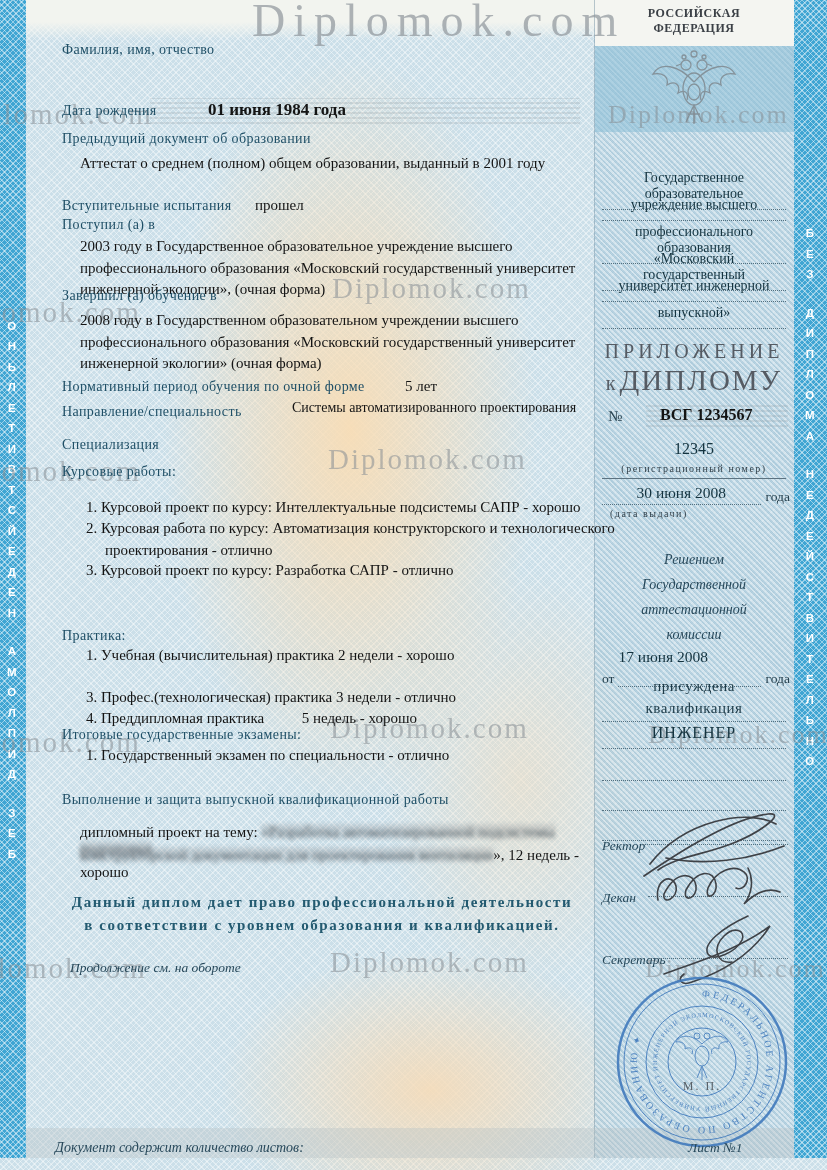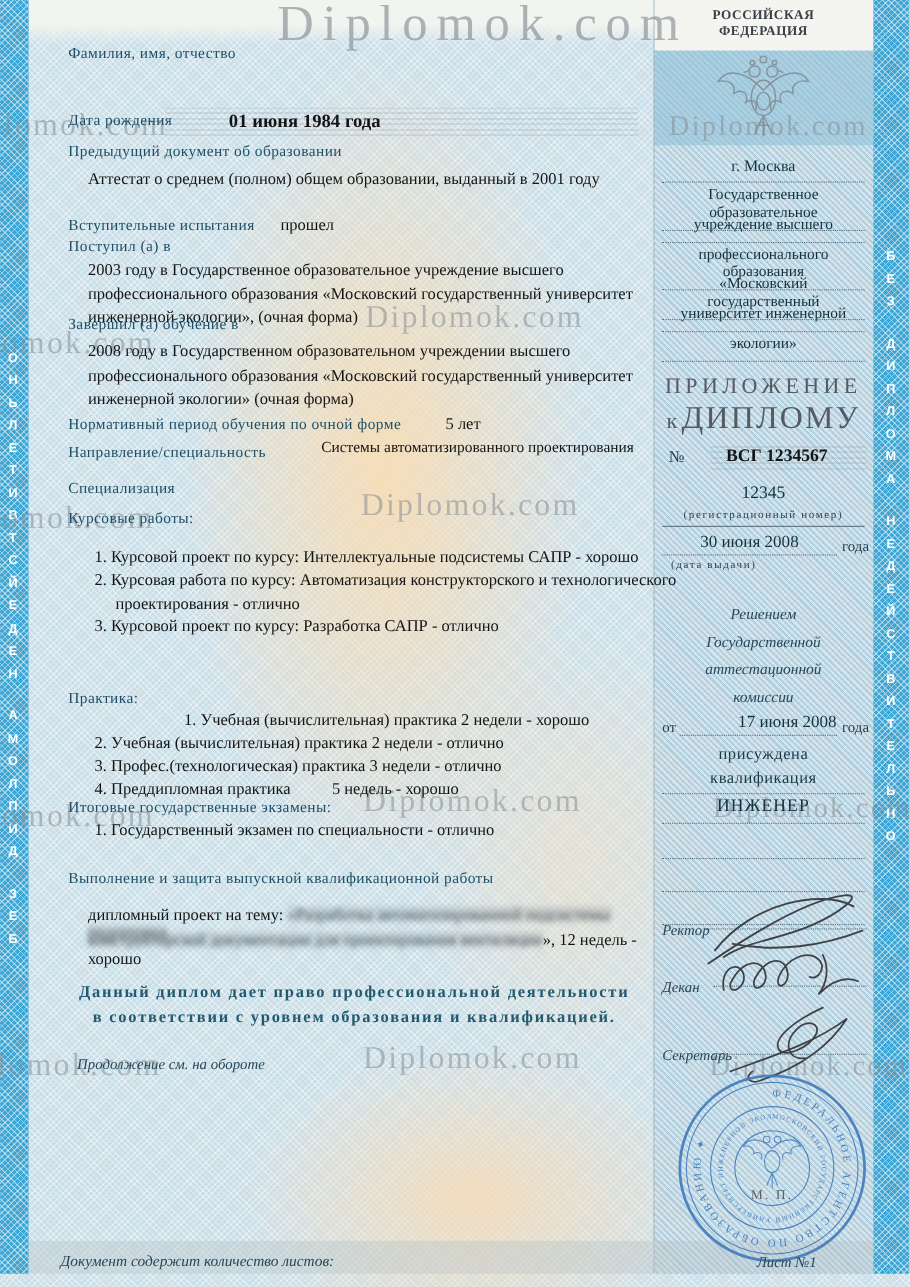--- a/index.html
+++ b/index.html
@@ -176,22 +176,21 @@
   <div class="abs val" style="left:292px;top:400px;font-size:14px;white-space:nowrap;">Системы автоматизированного проектирования</div>
 
   <div class="abs lbl" style="left:62px;top:437px;">Специализация</div>
 
   <div class="abs lbl" style="left:62px;top:464px;">Курсовые работы:</div>
   <div class="abs val hang pre" style="left:86px;top:497px;width:512px;line-height:21.5px;">1. Курсовой проект по курсу: Интеллектуальные подсистемы САПР - хорошо</div>
   <div class="abs val hang pre" style="left:86px;top:518px;width:512px;line-height:21.5px;">2. Курсовая работа по курсу: Автоматизация конструкторского и технологического проектирования - отлично</div>
   <div class="abs val hang pre" style="left:86px;top:560px;width:512px;line-height:21.5px;">3. Курсовой проект по курсу: Разработка САПР - отлично</div>
 
   <div class="abs lbl" style="left:62px;top:628px;">Практика:</div>
-  <div class="abs val hang pre" style="left:86px;top:647px;width:512px;text-align:center;">1. Учебная (вычислительная) практика 2 недели - хорошо</div>
-  <div class="abs val hang pre" style="left:86px;top:668px;width:512px;">2. Учебная (вычислительная) практика 2 недели - отлично</div>
+  <div class="abs val hang pre" style="left:86px;top:647px;width:512px;">1. Учебная (вычислительная) практика 2 недели - хорошо</div>
   <div class="abs val hang pre" style="left:86px;top:689px;width:512px;">3. Профес.(технологическая) практика 3 недели - отлично</div>
   <div class="abs val hang pre" style="left:86px;top:710px;width:512px;">4. Преддипломная практика          5 недель - хорошо</div>
 
   <div class="abs lbl" style="left:62px;top:727px;">Итоговые государственные экзамены:</div>
   <div class="abs val" style="left:86px;top:747px;">1. Государственный экзамен по специальности - отлично</div>
 
   <div class="abs lbl" style="left:62px;top:792px;">Выполнение и защита выпускной квалификационной работы</div>
   <div class="abs val" style="left:80px;top:824px;width:510px;">
     <span>дипломный проект на тему: </span><span class="blurred">«Разработка автоматизированной подсистемы подготовки</span>
   </div>
@@ -220,28 +219,27 @@
       <path d="M33,16 l-5,2 M59,16 l5,2"></path>
       <circle cx="46" cy="6" r="3"></circle>
         <circle cx="36" cy="9" r="2"></circle>
         <circle cx="56" cy="9" r="2"></circle>
       <ellipse cx="46" cy="41" rx="11" ry="16"></ellipse>
       <ellipse cx="46" cy="44" rx="6" ry="8"></ellipse>
       <path d="M46,57 L38,74 M46,57 L46,76 M46,57 L54,74 M40,66 L52,66"></path>
     </g>
   </svg>
 
-  <div class="abs rc dotline" style="top:143px;font-size:14.5px;color:#14333f;padding-bottom:5px;">г. Москва</div>
 
   <div class="abs rc rc-inst dotline" style="top:170px;">Государственное образовательное</div>
   <div class="abs rc rc-inst dotline" style="top:197px;">учреждение высшего</div>
   <div class="abs rc rc-inst dotline" style="top:224px;">профессионального образования</div>
   <div class="abs rc rc-inst dotline" style="top:278px;">университет инженерной</div>
   <div class="abs rc rc-inst dotline" style="top:251px;">«Московский государственный</div>
-  <div class="abs rc rc-inst dotline" style="top:305px;">экологии»</div>
+  <div class="abs rc rc-inst dotline" style="top:305px;">выпускной»</div>
 
   <div class="abs rc" style="top:340px;font-size:20px;letter-spacing:4px;color:#555b63;">ПРИЛОЖЕНИЕ</div>
   <div class="abs rc" style="top:364px;color:#555b63;">
     <span style="font-size:20px;">к</span>
     <span style="font-size:29px;letter-spacing:2px;">ДИПЛОМУ</span>
   </div>
 
   <div class="abs" style="left:608px;top:408px;font-size:15px;color:#27414e;">№</div>
   <div class="abs bar" style="left:646px;top:404px;width:142px;height:23px;">
     <span style="display:block;padding:2px 0 0 14px;font-weight:bold;font-size:16px;">ВСГ 1234567</span>
@@ -256,21 +254,21 @@
   </div>
   <div class="abs caption" style="left:610px;top:508px;">(дата выдачи)</div>
 
   <div class="abs rc it" style="top:552px;font-size:14px;">Решением</div>
   <div class="abs rc it" style="top:577px;font-size:14px;">Государственной</div>
   <div class="abs rc it" style="top:602px;font-size:14px;">аттестационной</div>
   <div class="abs rc it" style="top:627px;font-size:14px;">комиссии</div>
 
   <div class="abs flexrow" style="left:602px;top:648px;width:188px;">
     <div style="font-size:13.5px;color:#27414e;margin-right:4px;">от</div>
-    <div class="dotline" style="flex:1;text-align:right;font-size:15.5px;color:#14333f;padding-bottom:2px;">17 июня 2008</div>
+    <div class="dotline" style="flex:1;text-align:left;font-size:15.5px;color:#14333f;padding-bottom:20px;">17 июня 2008</div>
     <div style="font-size:13.5px;color:#27414e;margin-left:5px;">года</div>
   </div>
 
   <div class="abs rc" style="top:678px;font-size:15px;color:#1d3a47;letter-spacing:.5px;">присуждена</div>
   <div class="abs rc dotline" style="top:724px;font-size:16px;color:#14333f;letter-spacing:1px;padding-bottom:6px;">ИНЖЕНЕР</div>
   <div class="abs rc dotline" style="top:700px;font-size:15px;color:#1d3a47;letter-spacing:.5px;padding-bottom:4px;">квалификация</div>
 
   <div class="abs rc dotline" style="top:766px;height:14px;"></div>
   <div class="abs rc dotline" style="top:796px;height:14px;"></div>
   <div class="abs rc dotline" style="top:826px;height:14px;"></div>

